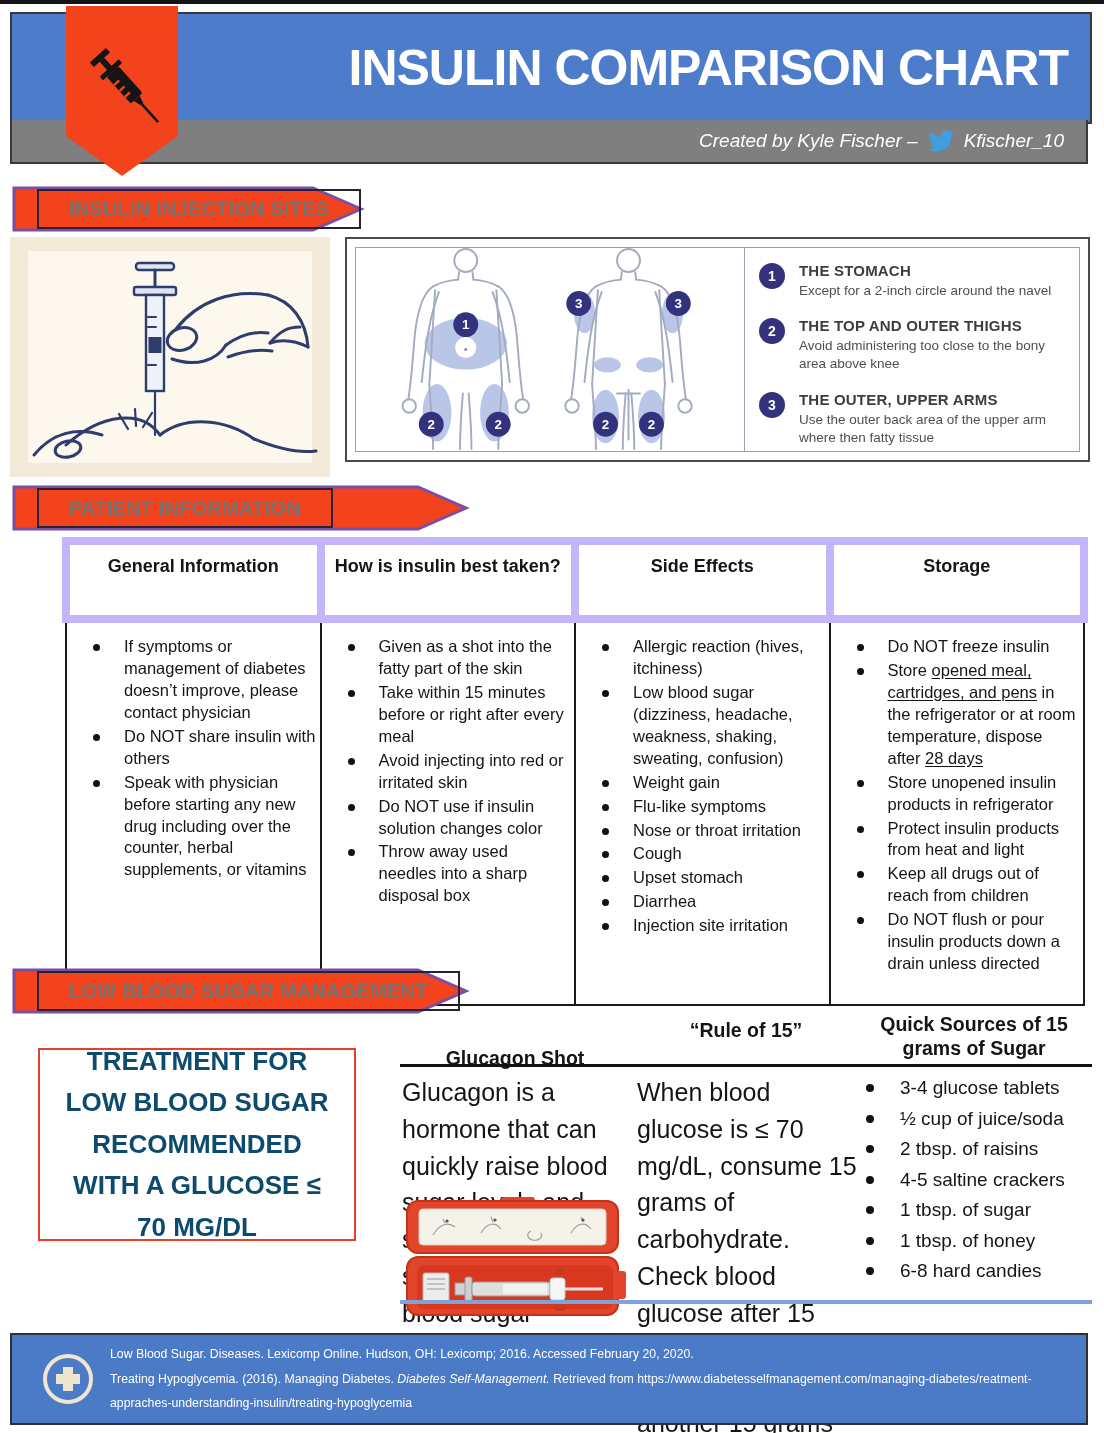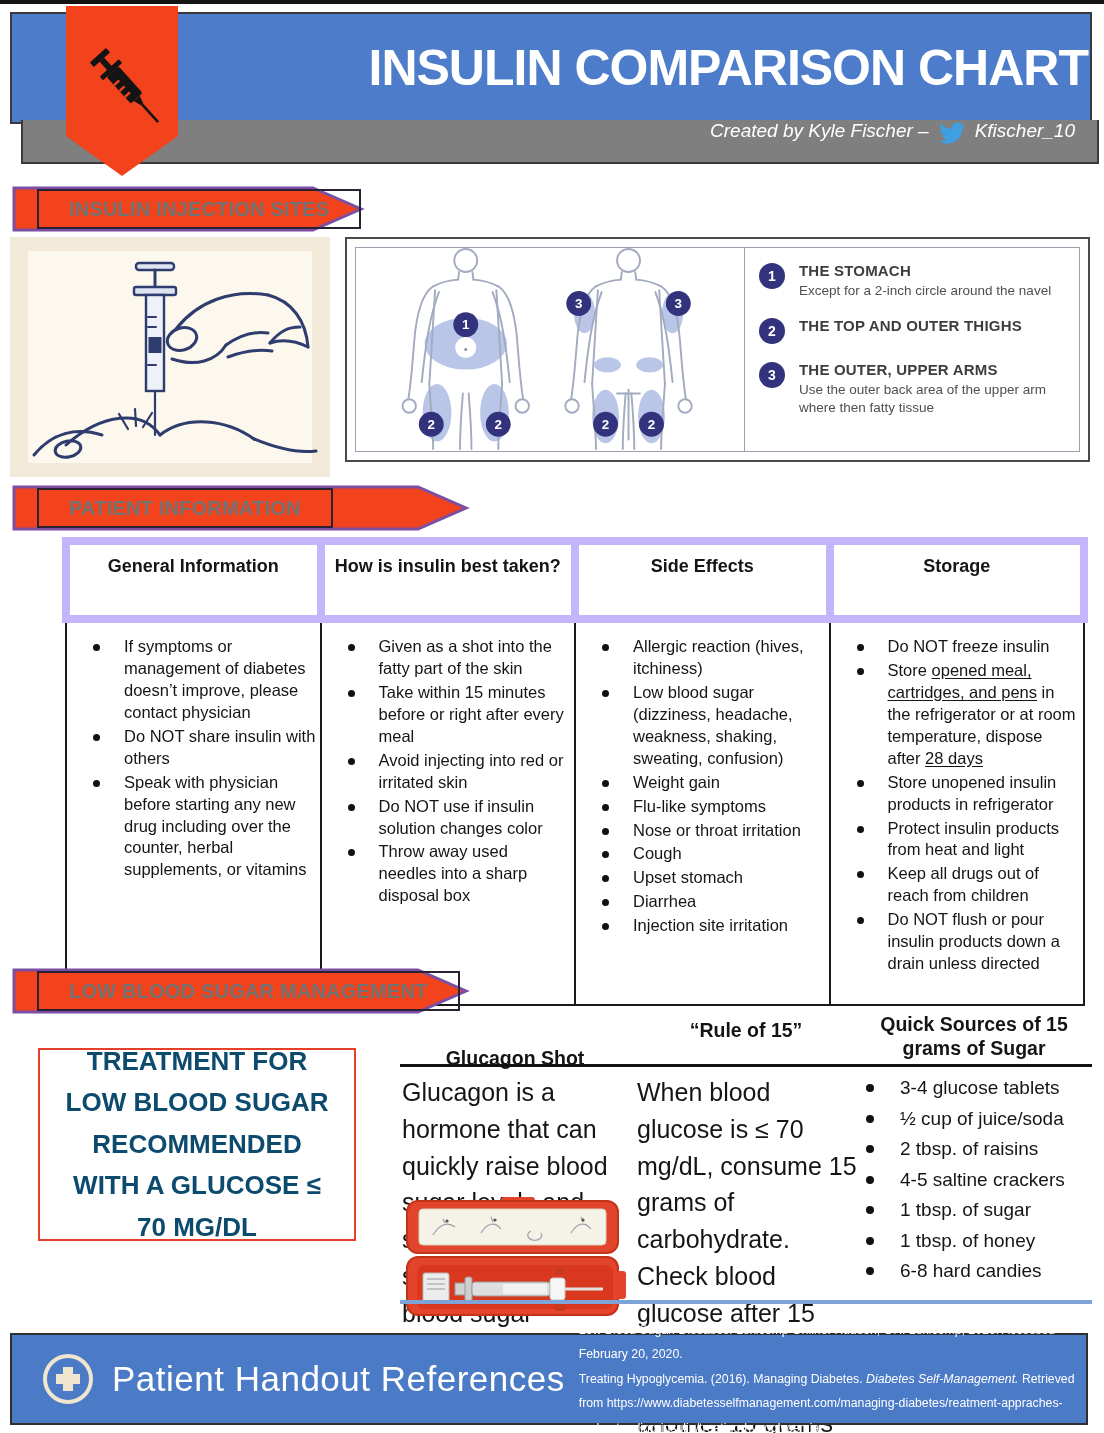--- a/index.html
+++ b/index.html
@@ -4,23 +4,23 @@
 <style>
   html,body{margin:0;padding:0;background:#fff;}
   .page{position:relative;width:1104px;height:1433px;background:#ffffff;overflow:hidden;
         font-family:"Liberation Sans",sans-serif;color:#1c1c1c;}
   .abs{position:absolute;}
 
   
   .top-line{left:0;top:0;width:1104px;height:4px;background:#141414;}
   .header-blue{left:10px;top:12px;width:1078px;height:108px;background:#4d7dca;border:2px solid #3a3a3a;
                display:flex;align-items:center;justify-content:flex-end;}
-  .main-title{color:#fff;font-size:50px;font-weight:bold;letter-spacing:-1px;padding-right:2px;white-space:nowrap;}
+  .main-title{color:#fff;font-size:50px;font-weight:bold;letter-spacing:-1px;padding-right:22px;white-space:nowrap;}
   .header-gray{left:10px;top:120px;width:1078px;height:44px;background:#7f7f7f;border:2px solid #3a3a3a;border-top:none;
-               display:flex;justify-content:flex-end;gap:10px;padding-right:22px;box-sizing:border-box;margin-left:11px;}
+               display:flex;align-items:center;justify-content:flex-end;gap:10px;padding-right:22px;box-sizing:border-box;}
   .credit{color:#fff;font-style:italic;font-size:19px;}
   .ribbon{left:66px;top:6px;width:112px;height:172px;}
 
   
   .banner{height:46px;}
   .banner svg.banner-arrow{position:absolute;left:0;top:0;}
   .banner-box{position:absolute;left:25px;top:3px;bottom:3px;border:2px solid #2a2233;
               display:flex;align-items:center;padding:0 30px;}
   .banner-label{color:#737373;font-weight:bold;font-size:20px;letter-spacing:.2px;white-space:nowrap;}
   #banner-sites{left:12px;top:186px;width:353px;}
@@ -234,20 +234,21 @@
             <div class="site-num">1</div>
             <div>
               <div class="site-title">THE STOMACH</div>
               <div class="site-desc">Except for a 2-inch circle around the navel</div>
             </div>
           </div>
           <div class="site-row">
             <div class="site-num">2</div>
             <div>
               <div class="site-title">THE TOP AND OUTER THIGHS</div>
+              <div class="site-desc">Avoid administering too close to the bony area above knee</div>
             </div>
           </div>
           <div class="site-row">
             <div class="site-num">3</div>
             <div>
               <div class="site-title">THE OUTER, UPPER ARMS</div>
               <div class="site-desc">Use the outer back area of the upper arm where then fatty tissue</div>
             </div>
           </div>
         </div>
@@ -460,20 +461,19 @@
     <rect x="152" y="106" width="10" height="8" rx="2" fill="#c9391f"></rect>
   </svg>
 
   <div class="abs lbs-bottom-line"></div>
 
   <div class="abs footer">
     <svg class="plus-icon" viewBox="0 0 56 56">
       <circle cx="28" cy="28" r="23" fill="none" stroke="#f0e6cf" stroke-width="4"></circle>
       <path d="M28 16 v24 M16 28 h24" stroke="#f0e6cf" stroke-width="10"></path>
     </svg>
-    <div class="footer-title">Patient Handout References</div>
     <div class="refs" id="refs-block">
         <p><span>Low Blood Sugar. Diseases. Lexicomp Online. Hudson, OH: Lexicomp; 2016. Accessed February 20, 2020.</span></p>
         <p><span>Treating Hypoglycemia. (2016). Managing Diabetes. </span><span class="it">Diabetes Self-Management.</span><span> Retrieved from https://www.diabetesselfmanagement.com/managing-diabetes/reatment-appraches-understanding-insulin/treating-hypoglycemia</span></p>
       </div>
   </div>
 
 </div>
 
 </body></html>

